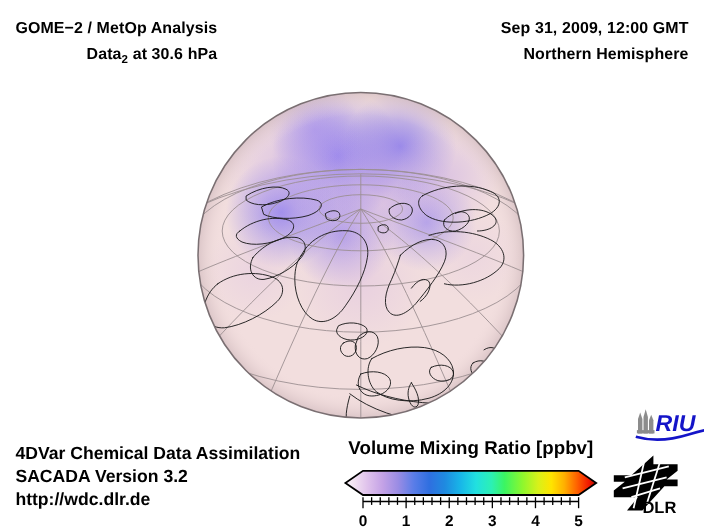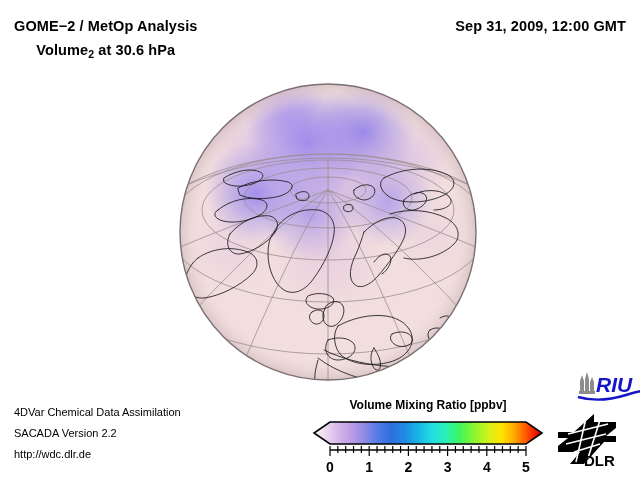--- a/index.html
+++ b/index.html
@@ -14,21 +14,21 @@
     overflow: hidden;
     font-family: "Liberation Sans", sans-serif;
     color: #000000;
   }
 
   
   .header-left {
     position: absolute;
     left: 14px;
     top: 14px;
-    text-align: center;
+    text-align: right;
   }
   .header-right {
     position: absolute;
     right: 14px;
     top: 14px;
     text-align: right;
   }
   .hdr-line {
     font-size: 14.5px;
     font-weight: bold;
@@ -52,35 +52,35 @@
   }
   #globe-svg { display: block; }
 
   
   .footer-left {
     position: absolute;
     left: 14px;
     top: 402px;
   }
   .footer-line {
-    font-size: 11px;
-    font-weight: normal;
+    font-size: 16px;
+    font-weight: bold;
     line-height: 21px;
     white-space: nowrap;
   }
 
   
   #colorbar-block {
     position: absolute;
     left: 310px;
     top: 398px;
     width: 236px;
   }
   #colorbar-title {
-    font-size: 12px;
+    font-size: 17px;
     font-weight: bold;
     text-align: center;
     white-space: nowrap;
     margin-bottom: 4px;
   }
   #colorbar-svg { display: block; }
 
   
   #riu-logo {
     position: absolute;
@@ -96,25 +96,26 @@
     width: 66px;
     height: 56px;
   }
   svg { overflow: visible; }
 </style>
 </head>
 <body>
 
 <div class="header-left">
   <div class="hdr-line">GOME−2 / MetOp Analysis</div>
-  <div class="hdr-line"><span>Volume</span><span class="sub">2</span><span> at 30.6 hPa</span></div>
+  <div class="hdr-line"><span>Data</span><span class="sub">2</span><span> at 30.6 hPa</span></div>
 </div>
 
 <div class="header-right">
   <div class="hdr-line">Sep 31, 2009, 12:00 GMT</div>
+  <div class="hdr-line">Northern Hemisphere</div>
 </div>
 
 <div id="globe-wrap">
   <svg id="globe-svg" width="300" height="300" viewBox="0 0 300 300" xmlns="http://www.w3.org/2000/svg">
     <defs>
       <clipPath id="disc">
         <circle cx="150" cy="150" r="148"></circle>
       </clipPath>
       <radialGradient id="limb" cx="50%" cy="50%" r="50%">
         <stop offset="0%" stop-color="#f2dede" stop-opacity="0"></stop>
@@ -283,21 +284,21 @@
       <path d="M206,300 C 212,296 218,297 219,301"></path>
       <path d="M262,236 C 268,232 274,234 274,239"></path>
     </g>
 
     <circle cx="150" cy="150" r="148" fill="none" stroke="#7a6f72" stroke-width="1.4"></circle>
   </svg>
 </div>
 
 <div class="footer-left">
   <div class="footer-line">4DVar Chemical Data Assimilation</div>
-  <div class="footer-line">SACADA Version 2.2</div>
+  <div class="footer-line">SACADA Version 3.2</div>
   <div class="footer-line">http://wdc.dlr.de</div>
 </div>
 
 <div id="colorbar-block">
   <div id="colorbar-title">Volume Mixing Ratio [ppbv]</div>
   <svg id="colorbar-svg" width="236" height="58" viewBox="0 0 236 58" xmlns="http://www.w3.org/2000/svg">
     <defs>
       <linearGradient id="cbgrad" x1="0" y1="0" x2="1" y2="0">
           <stop offset="0%" stop-color="#ffffff"></stop>
           <stop offset="5%" stop-color="#f3e3f2"></stop>

